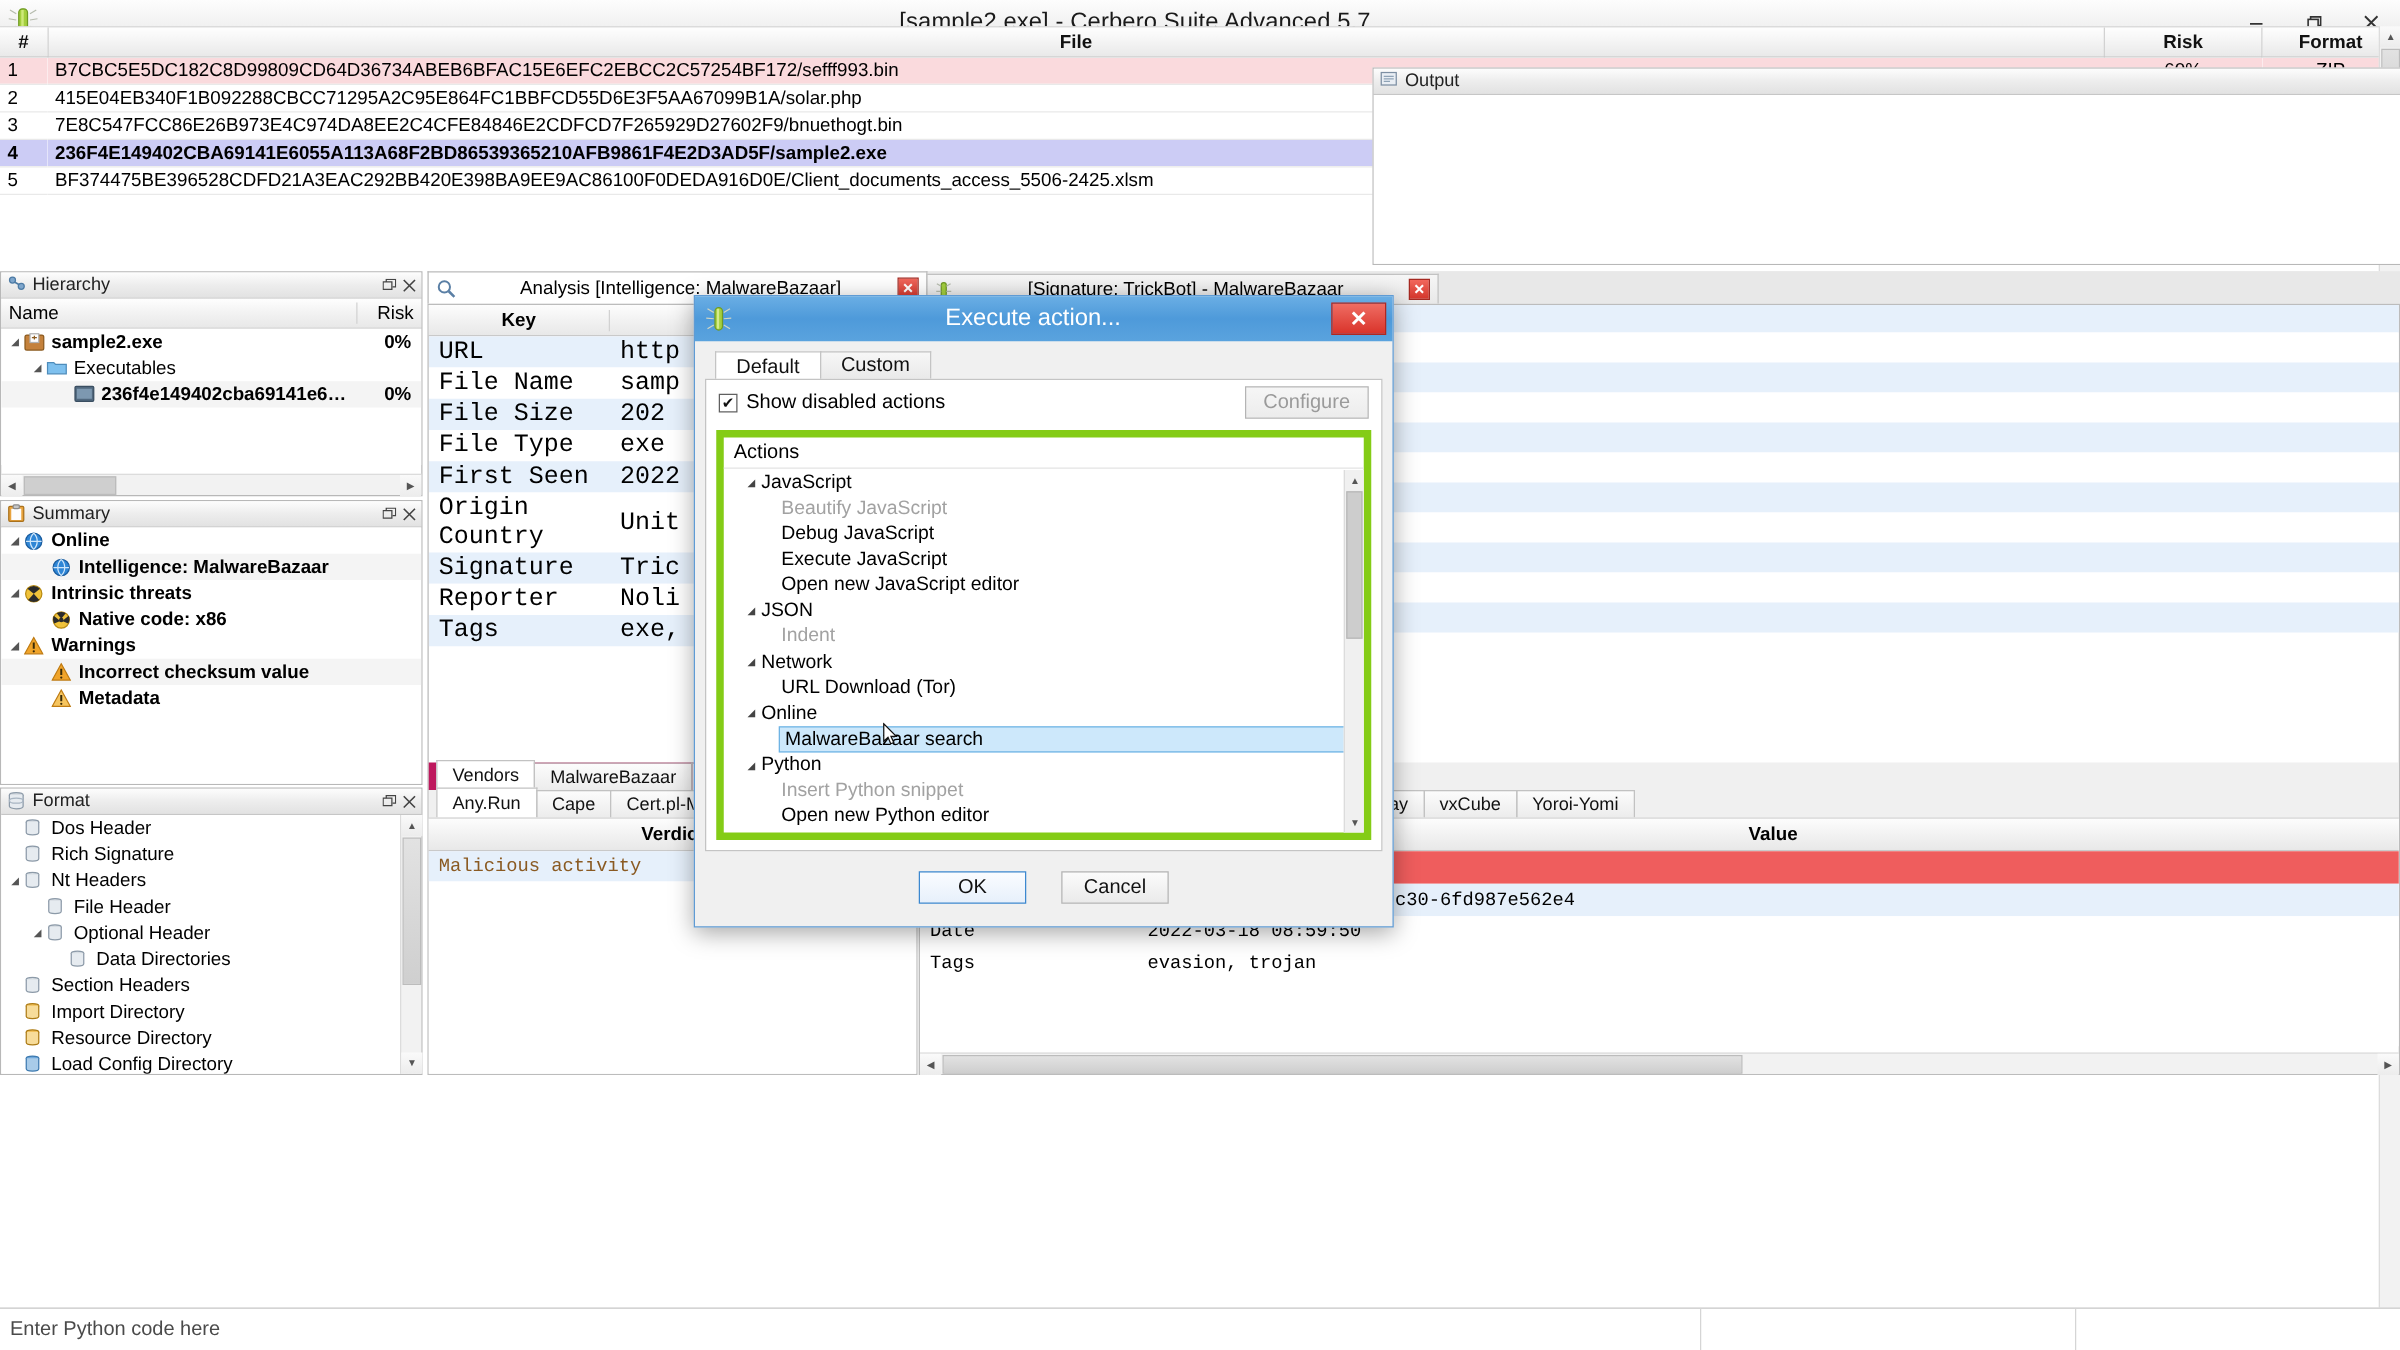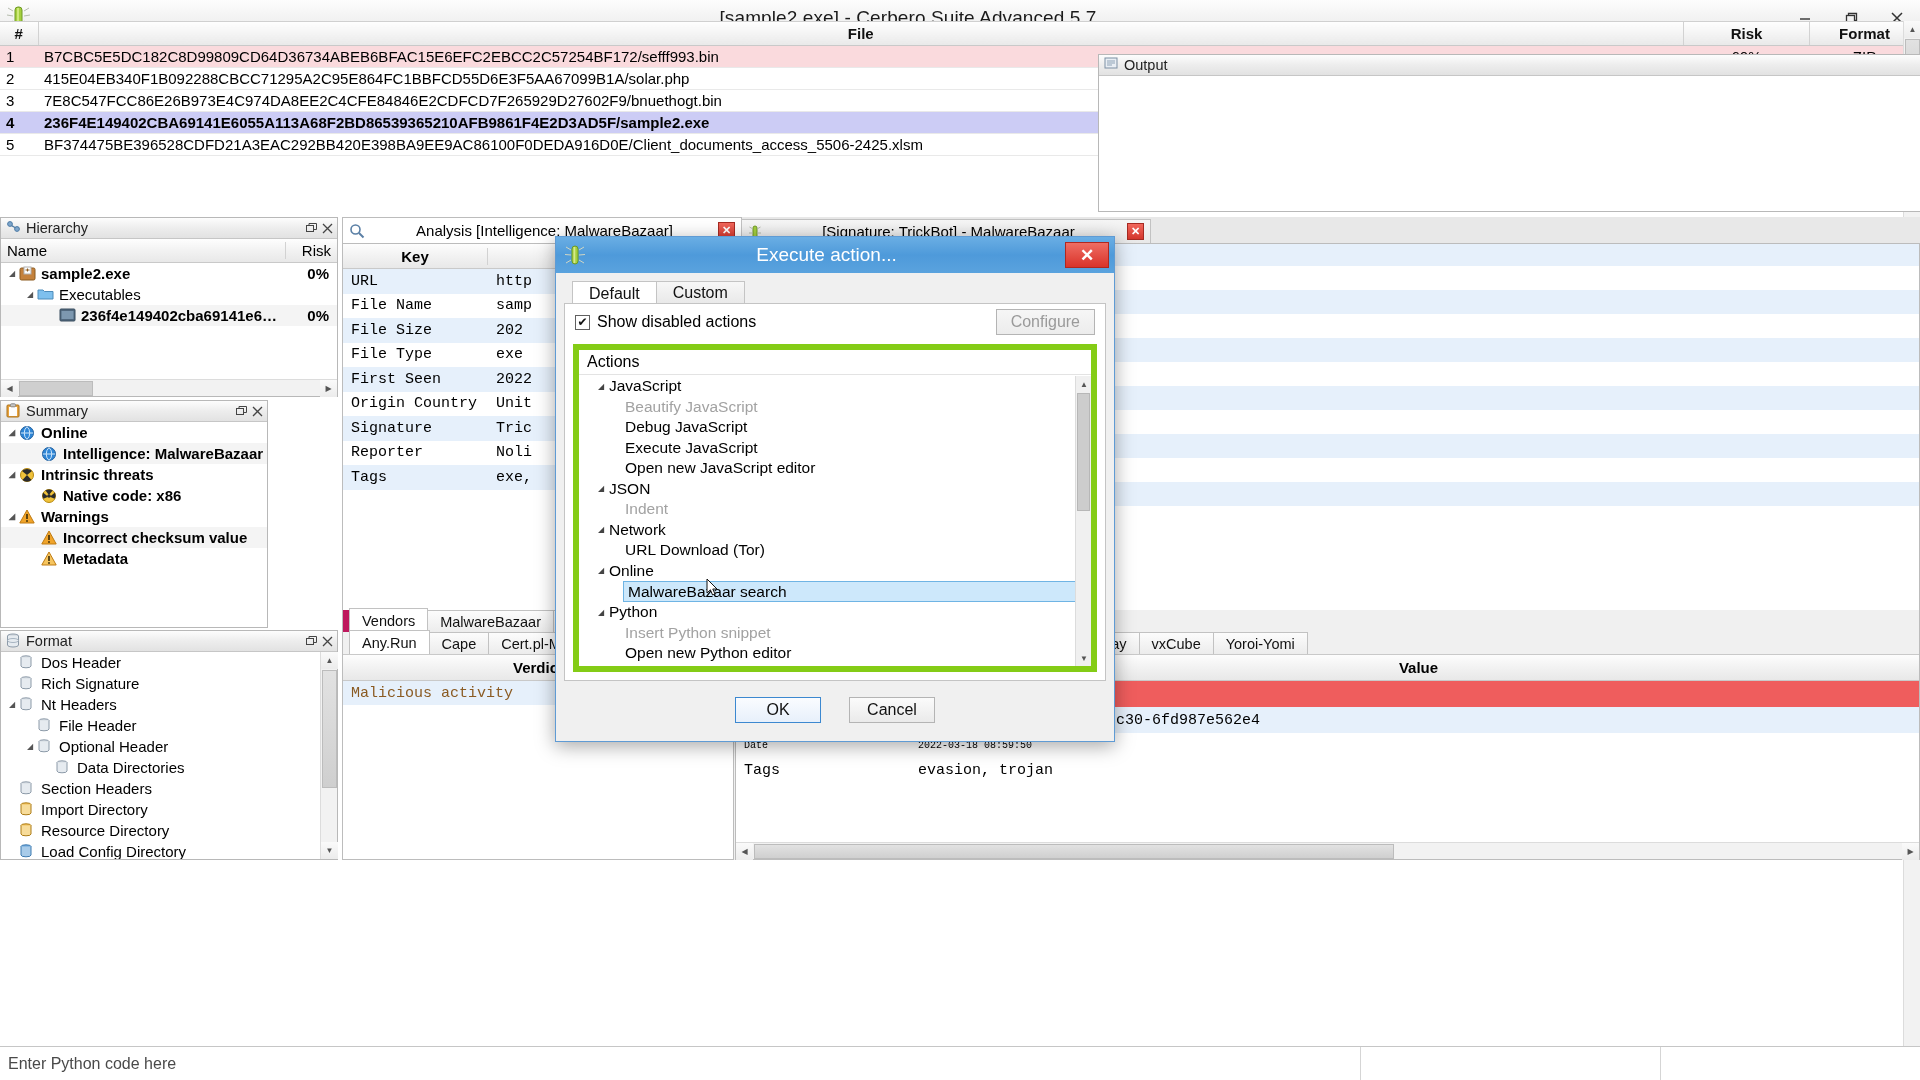--- a/index.html
+++ b/index.html
@@ -111,21 +111,21 @@
 
   
   .tree { font-size:15px; }
   .trow { display:flex; align-items:center; height:21px; padding-left:4px; white-space:nowrap;}
   .trow.sel { background:#f4f4f4; }
   .twist { width:14px; text-align:center; font-size:8px; color:#555; flex:none; }
   .tico { width:17px; height:15px; margin-right:5px; flex:none; position:relative;}
   .tlbl { flex:1; overflow:hidden; text-overflow:ellipsis;}
 
   
-  .kv td { font-family:"Liberation Mono", monospace; font-size:15px; height:24.5px; }
+  .kv td { font-family:"Liberation Mono", monospace; font-size:20px; height:24.5px; }
   .kv tr:nth-child(odd) td { background:#e6f0fb; }
   .kv tr:nth-child(even) td { background:#ffffff; }
   .tab {
     height:22px; padding:0 12px; display:flex; align-items:center;
     border:1px solid #c2c2c2; border-bottom:none; background:linear-gradient(#fcfcfc,#ececec);
     font-size:14.5px; margin-right:-1px; color:#111;
   }
   .tab.active { background:#fff; height:24px; }
 
   
@@ -605,21 +605,21 @@
       </div>
     </div>
 
     <div class="sbar-h" style="left:0;right:0;bottom:0;">
       <div class="sb-arrow" style="left:0;top:0;width:17px;height:17px;">◀</div>
       <div class="sb-thumb" style="left:18px;top:1px;width:74px;height:15px;background:#cfcfcf;"></div>
       <div class="sb-arrow" style="right:0;top:0;width:17px;height:17px;">▶</div>
     </div>
   </div>
 
-  <div class="panel" style="left:0; top:400px; width:268px; height:228px;">
+  <div class="panel" style="left:0; top:400px; width:338px; height:228px;">
     <div class="panel-head">
       <span class="ph-icon">
         <svg width="14" height="15" viewBox="0 0 14 15">
             <rect x="1" y="2" width="12" height="12" rx="1" fill="#e8a33d" stroke="#a9711c"></rect>
             <rect x="3" y="4" width="8" height="9" fill="#fdfdfd"></rect>
             <rect x="4.5" y="0.8" width="5" height="3" rx="1" fill="#c6c6c6" stroke="#8a8a8a"></rect>
           </svg>
       </span>
       <span class="ph-title">Summary</span>
       <span class="ph-btn">
@@ -939,21 +939,21 @@
           <div style="flex:1;text-align:center;">Value</div>
         </div>
         <div style="height:26px;display:flex;align-items:center;background:#ef5d5d;">
           <div style="width:182px;height:100%;"></div>
             <div style="flex:1;"></div>
         </div>
         <div style="height:26px;display:flex;align-items:center;background:#e6f0fb;font-family:'Liberation Mono',monospace;font-size:15px;">
           <div style="width:182px;padding-left:8px;"></div>
           <div style="flex:1;">s/0bf1a35d-d124-4c46-9c30-6fd987e562e4</div>
         </div>
-        <div style="height:25px;display:flex;align-items:center;background:#fff;font-family:'Liberation Mono',monospace;font-size:10px;">
+        <div style="height:25px;display:flex;align-items:center;background:#fff;font-family:'Liberation Mono',monospace;font-size:15px;">
           <div style="width:182px;padding-left:8px;">Date</div>
           <div style="flex:1;">2022-03-18 08:59:50</div>
         </div>
         <div style="height:25px;display:flex;align-items:center;background:#fff;font-family:'Liberation Mono',monospace;font-size:15px;">
           <div style="width:182px;padding-left:8px;">Tags</div>
           <div style="flex:1;">evasion, trojan</div>
         </div>
       </div>
 
       <div class="sbar-h" style="left:0;right:0;bottom:0;">

